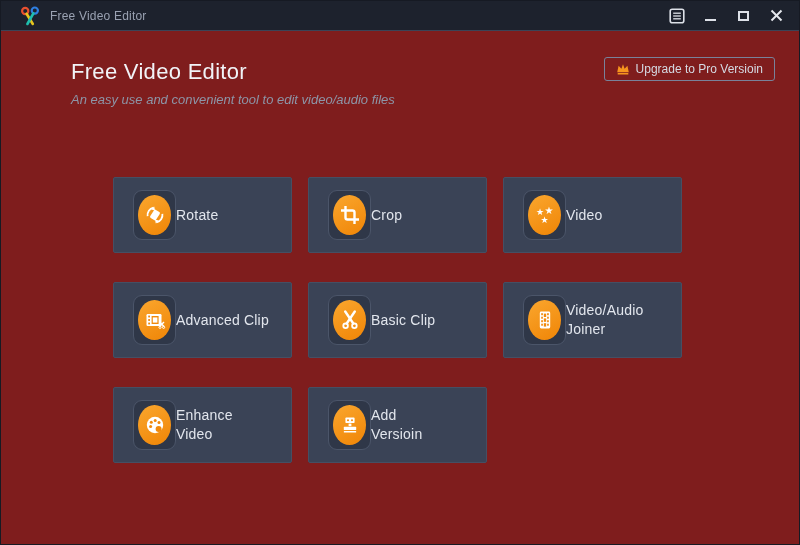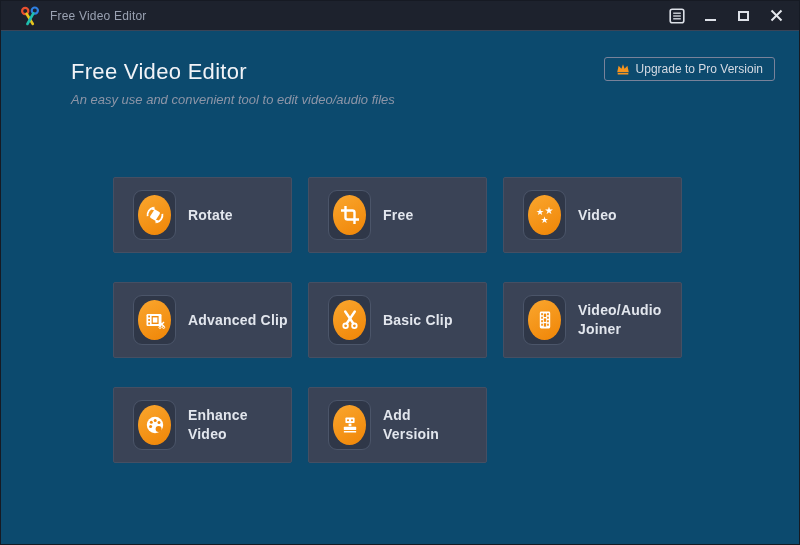--- a/index.html
+++ b/index.html
@@ -1,21 +1,21 @@
 <!DOCTYPE html>
 <html><head>
 <meta charset="utf-8">
 <style>
   * { margin: 0; padding: 0; box-sizing: border-box; }
   html, body { background: #20252f; }
   body { font-family: "Liberation Sans", "DejaVu Sans", sans-serif; }
 
   .window {
     width: 800px; height: 545px;
-    background: #0c4a6e;
+    background: #7f1d1d;
     border: 1px solid #161a23;
     position: relative;
     overflow: hidden;
   }
 
   
   .titlebar {
     height: 30px;
     background: #1d222d;
     border-bottom: 1px solid #3a4457;
@@ -101,27 +101,25 @@
     flex: 0 0 auto;
   }
   .icon-oval {
     width: 33px; height: 40px;
     border-radius: 50%;
     background: linear-gradient(150deg, #f9a32a 10%, #f18a0c 85%);
     display: flex; align-items: center; justify-content: center;
   }
   .icon-oval svg { display: block; }
   .tile-label {
-    margin-left: 12px;
     font-size: 14px;
     color: #e2e6ed;
     line-height: 19px;
     white-space: pre-line;
     letter-spacing: 0.2px;
-    font-weight: bold;
   }
 </style>
 </head>
 <body>
 
 <div class="window">
 
   <div class="titlebar">
     <svg class="app-logo" viewBox="0 0 22 22">
       <circle cx="6.2" cy="6" r="3.1" fill="none" stroke="#e8502f" stroke-width="2.2"></circle>
@@ -190,21 +188,21 @@
 
       <div class="tile">
         <div class="icon-plate">
           <div class="icon-oval">
             <svg width="22" height="22" viewBox="0 0 22 22">
               <path d="M6.5 2 V13.5 A2 2 0 0 0 8.5 15.5 H20" fill="none" stroke="#fff" stroke-width="2.4"></path>
               <path d="M2 6.5 H13.5 A2 2 0 0 1 15.5 8.5 V20" fill="none" stroke="#fff" stroke-width="2.4"></path>
             </svg>
           </div>
         </div>
-        <div class="tile-label">Free</div>
+        <div class="tile-label">Crop</div>
       </div>
 
       <div class="tile">
         <div class="icon-plate">
           <div class="icon-oval">
             <svg width="24" height="24" viewBox="0 0 24 24">
               <text x="7" y="11.5" font-size="9" fill="#fff" text-anchor="middle" font-family="DejaVu Sans, sans-serif">★</text>
               <text x="16" y="11" font-size="10" fill="#fff" text-anchor="middle" font-family="DejaVu Sans, sans-serif">★</text>
               <text x="11.5" y="20" font-size="9" fill="#fff" text-anchor="middle" font-family="DejaVu Sans, sans-serif">★</text>
             </svg>

